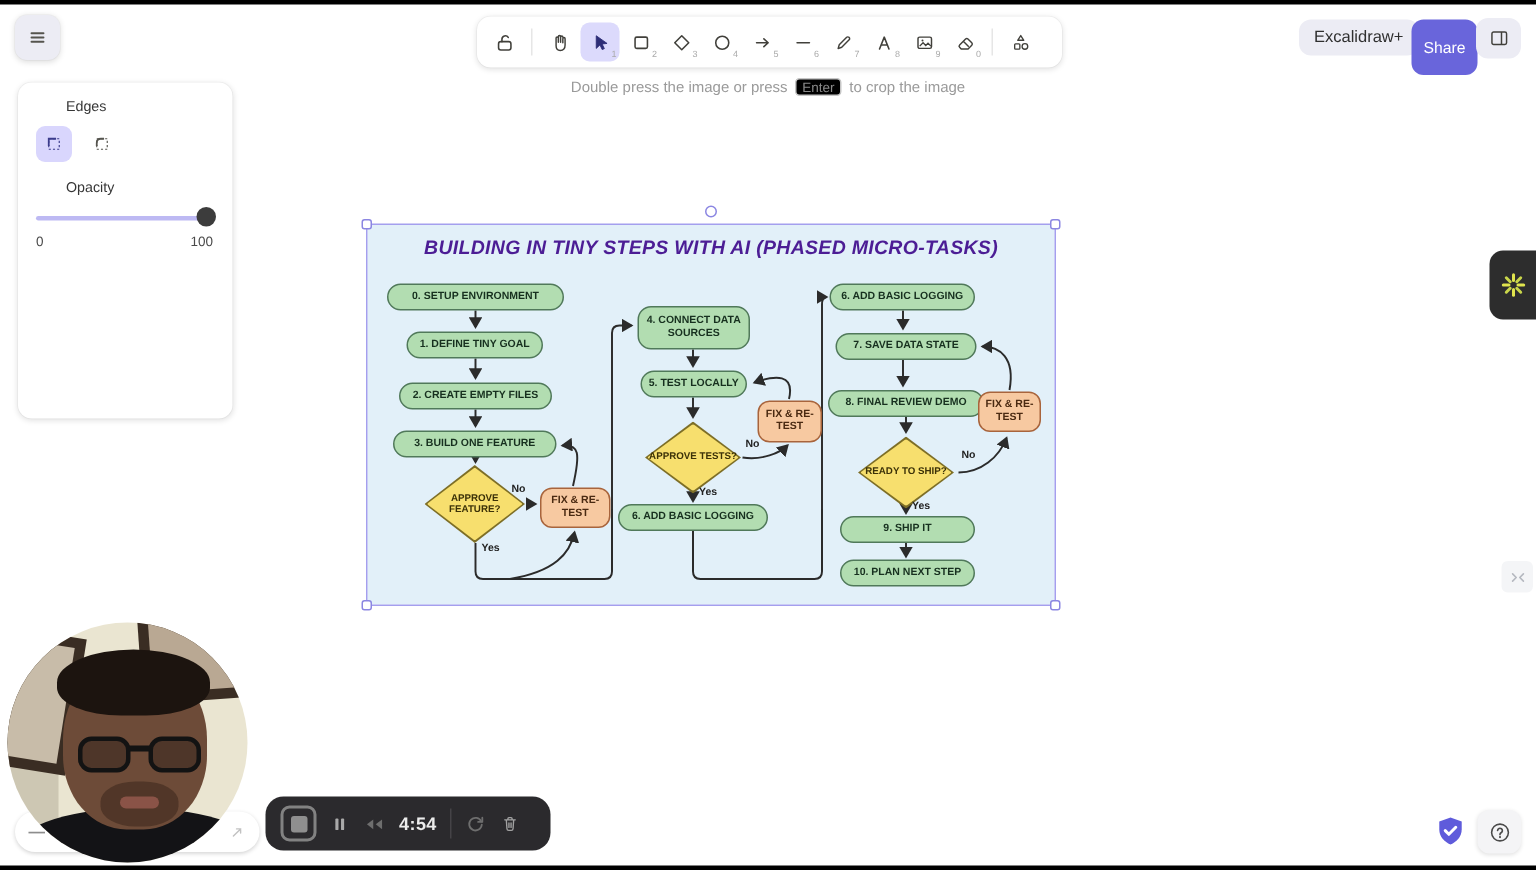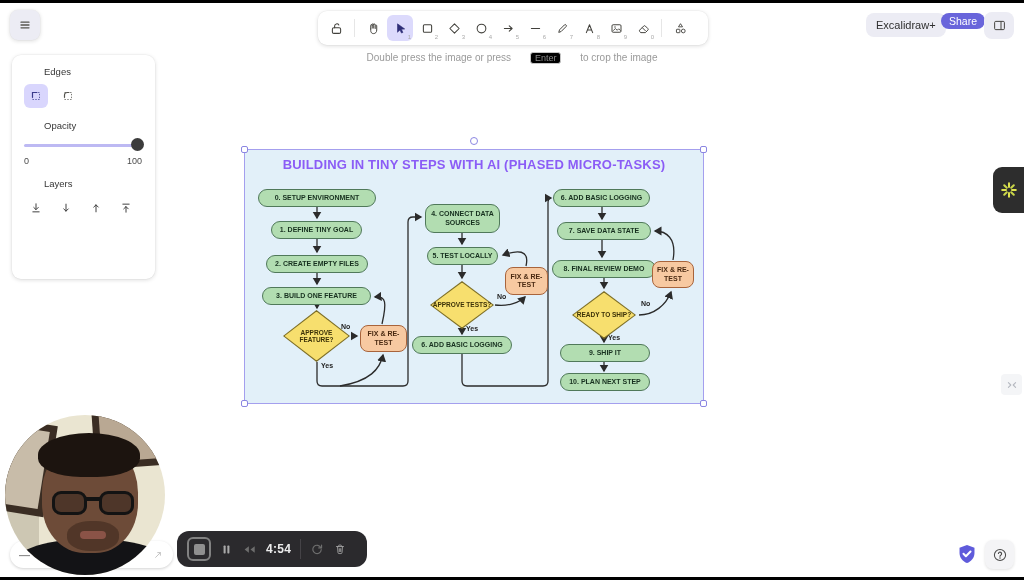--- a/index.html
+++ b/index.html
@@ -10,42 +10,42 @@
   .island { background:#fff; border-radius:9px; box-shadow:0 1px 4px rgba(0,0,0,.14), 0 0 0 0.5px rgba(0,0,0,.04); }
 
   
   .hamburger-btn { left:10px; top:10px; width:30px; height:30px; background:#ececf4; border-radius:8px; display:flex; align-items:center; justify-content:center; cursor:pointer; }
   .toolbar { left:318px; top:11px; width:390px; height:34px; display:flex; align-items:center; padding:0 5px; gap:1px; }
   .tool { width:26px; height:26px; border-radius:6px; display:flex; align-items:center; justify-content:center; position:relative; cursor:pointer; }
   .tool.active { background:#dcdafc; }
   .tool .num { position:absolute; right:2px; bottom:1px; font-size:6px; color:#aaa; }
   .tb-divider { width:1px; height:18px; background:#e6e6e6; margin:0 4px; }
   .hint { left:0; top:52px; width:1024px; text-align:center; font-size:10px; color:#9a9a9a; z-index:2; }
-  .hint .key { display:inline-block; border:1px solid #c6c6c6; border-radius:3px; padding:0 4px; font-size:9px; color:#8a8a8a; background:#000000; margin:0 16px; }
+  .hint .key { display:inline-block; border:1px solid #c6c6c6; border-radius:3px; padding:0 4px; font-size:9px; color:#8a8a8a; background:#000000; margin:0 2px; }
   .btn-excplus { left:866px; top:13px; height:24px; padding:0 10px; background:#ececf4; border-radius:8px; font-size:11px; color:#2f2f2f; display:flex; align-items:center; cursor:pointer; }
-  .btn-share { left:941px; top:13px; height:16px; padding:0 8px; background:#6965db; border-radius:8px; font-size:10.5px; color:#fff; display:flex; align-items:center; cursor:pointer; }
+  .btn-share { left:941px; top:13px; height:37px; padding:0 8px; background:#6965db; border-radius:8px; font-size:10.5px; color:#fff; display:flex; align-items:center; cursor:pointer; }
   .btn-library { left:984px; top:12px; width:30px; height:27px; background:#ececf4; border-radius:8px; display:flex; align-items:center; justify-content:center; cursor:pointer; }
 
   
   .props { left:12px; top:55px; width:143px; height:224px; padding:11px 12px; z-index:3; }
   .sec-label { font-size:9.5px; color:#363636; margin-bottom:7px;margin-left:20px; }
   .sec { margin-bottom:12px; }
   .mini-row { display:flex; gap:8px; }
   .mini-btn { width:24px; height:24px; border-radius:6px; display:flex; align-items:center; justify-content:center; cursor:pointer; background:#fff; }
   .mini-btn.sel { background:#d9d6fd; }
   .slider { position:relative; width:118px; height:14px; margin-top:3px; }
   .slider .track { position:absolute; left:0; right:0; top:6px; height:3px; border-radius:2px; background:#bdb9f3; }
   .slider .thumb { position:absolute; right:-2px; top:0px; width:13px; height:13px; border-radius:50%; background:#3c3c3c; cursor:pointer; }
   .slider-labels { display:flex; justify-content:space-between; font-size:9px; color:#4a4a4a; margin-top:4px; width:118px; }
 
   
   .canvas-image { left:245px; top:150px; width:458px; height:253px; background:#e2f0f9; outline:1px solid #a49fee; }
   .handle { position:absolute; width:7px; height:7px; background:#fff; border:1px solid #8b86e2; border-radius:2px; z-index:4; }
   .rot-handle { position:absolute; width:8px; height:8px; background:#fff; border:1px solid #8b86e2; border-radius:50%; left:50%; top:-13px; transform:translateX(-50%); z-index:4; }
-  .fc-title { position:absolute; left:0; top:7px; width:100%; text-align:center; font-size:13px; font-weight:bold; color:#8b5cf6; letter-spacing:.2px; }
+  .fc-title { position:absolute; left:0; top:7px; width:100%; text-align:center; font-size:13px; font-weight:bold; color:#4c1d95; letter-spacing:.2px;font-style:italic; }
   .node { position:absolute; display:flex; align-items:center; justify-content:center; text-align:center; font-size:7px; font-weight:bold; color:#17301f; border-radius:9px; line-height:1.15; padding:1px 2px; }
   .node.green { background:#b2ddb1; border:1.2px solid #50795a; }
   .node.orange { background:#f7c9a1; border:1.2px solid #a8643c; color:#4a2a12; border-radius:8px; }
   .diamond { position:absolute; }
   .diamond .d-bg { position:absolute; inset:0; background:#7d6e26; clip-path:polygon(50% 0,100% 50%,50% 100%,0 50%); }
   .diamond .d-fill { position:absolute; inset:1.6px; background:#f7df6e; clip-path:polygon(50% 0,100% 50%,50% 100%,0 50%); }
   .diamond .d-label { position:absolute; inset:0; display:flex; align-items:center; justify-content:center; text-align:center; font-size:6.5px; font-weight:bold; color:#3c3208; line-height:1.15; }
   .edge-label { position:absolute; font-size:7px; font-weight:bold; color:#222; }
   .fc-arrows { position:absolute; left:0; top:0; width:458px; height:253px; pointer-events:none; }
 
@@ -222,45 +222,20 @@
   </div>
   <div class="sec">
     <div class="sec-label">Opacity</div>
     <div class="slider">
       <div class="track"></div>
       <div class="thumb"></div>
     </div>
     <div class="slider-labels">
       <span>0</span>
       <span>100</span>
-    </div>
-  </div>
-  <div class="sec">
-    <div class="sec-label">Layers</div>
-    <div class="mini-row" style="gap:6px;">
-      <div class="mini-btn">
-        <svg width="14" height="14" viewBox="0 0 20 20">
-            <path d="M10 4 V12 M6.8 9.2 L10 12.4 L13.2 9.2 M5.5 15.5 H14.5" stroke="#3c3c3c" stroke-width="1.4" fill="none" stroke-linecap="round" stroke-linejoin="round"></path>
-          </svg>
-      </div>
-      <div class="mini-btn">
-        <svg width="14" height="14" viewBox="0 0 20 20">
-            <path d="M10 4.5 V14.5 M6.8 11.3 L10 14.5 L13.2 11.3" stroke="#3c3c3c" stroke-width="1.4" fill="none" stroke-linecap="round" stroke-linejoin="round"></path>
-          </svg>
-      </div>
-      <div class="mini-btn">
-        <svg width="14" height="14" viewBox="0 0 20 20">
-            <path d="M10 15.5 V5.5 M6.8 8.7 L10 5.5 L13.2 8.7" stroke="#3c3c3c" stroke-width="1.4" fill="none" stroke-linecap="round" stroke-linejoin="round"></path>
-          </svg>
-      </div>
-      <div class="mini-btn">
-        <svg width="14" height="14" viewBox="0 0 20 20">
-            <path d="M10 16 V8 M6.8 11.2 L10 8 L13.2 11.2 M5.5 4.5 H14.5" stroke="#3c3c3c" stroke-width="1.4" fill="none" stroke-linecap="round" stroke-linejoin="round"></path>
-          </svg>
-      </div>
     </div>
   </div>
 </div>
 
 <div class="abs canvas-image">
   <div class="rot-handle"></div>
   <div class="handle" style="left:-4px;top:-4px;"></div>
   <div class="handle" style="right:-4px;top:-4px;"></div>
   <div class="handle" style="left:-4px;bottom:-4px;"></div>
   <div class="handle" style="right:-4px;bottom:-4px;"></div>

